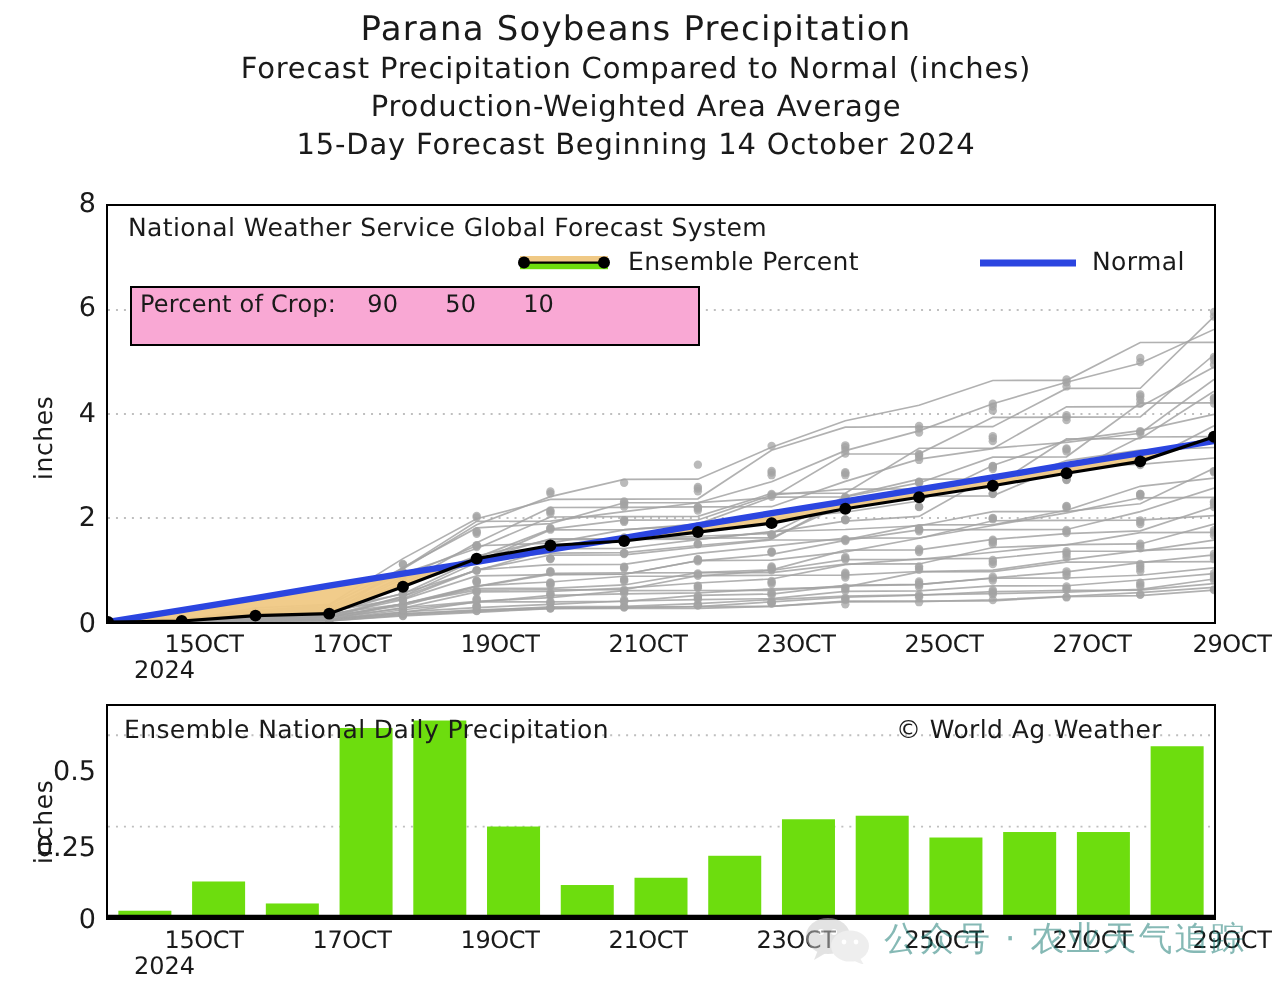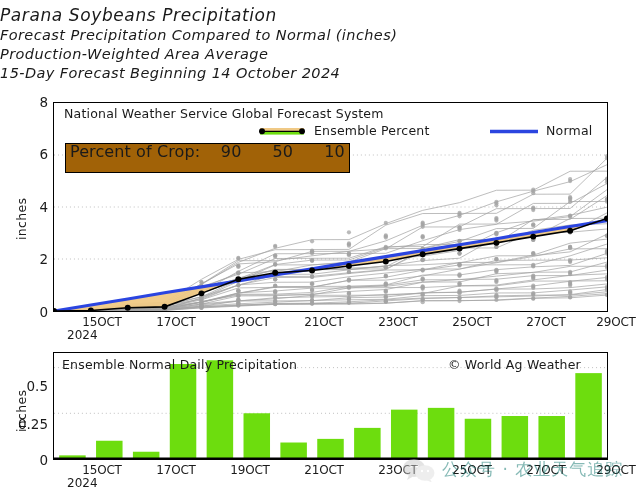--- a/index.html
+++ b/index.html
@@ -1,20 +1,20 @@
 <!DOCTYPE html>
 <html><head>
 <meta charset="utf-8">
 <style>
   html,body{margin:0;padding:0;background:#ffffff;}
   body{width:636px;height:494px;overflow:hidden;
        font-family:"DejaVu Sans","Liberation Sans",sans-serif;color:#1a1a1a;}
   #root{position:relative;width:636px;height:494px;}
 
-  .titles{position:absolute;left:0;top:4px;width:636px;text-align:left;font-style:italic;}
+  .titles{position:absolute;left:0;top:4px;width:636px;text-align:center;}
   .t1{font-size:17px;letter-spacing:.6px;line-height:22px;}
   .t2{font-size:14.5px;letter-spacing:.4px;line-height:19px;}
   .t3{font-size:14.5px;letter-spacing:.4px;line-height:19px;}
   .t4{font-size:14.5px;letter-spacing:.4px;line-height:19px;}
 
   
   .panel{position:absolute;border:1.5px solid #000;background:#fff;box-sizing:border-box;}
   #panelTop{left:53px;top:102px;width:555px;height:210px;}
   #panelBot{left:53px;top:352px;width:555px;height:108px;}
 
@@ -32,22 +32,22 @@
   
   .legwrap{position:absolute;left:56px;top:106px;width:549px;}
   .legtitle{font-size:12.5px;letter-spacing:.2px;padding-left:8px;}
   .legrow{position:relative;height:17px;margin-top:2px;}
   .legitem{position:absolute;font-size:12.5px;letter-spacing:.2px;white-space:nowrap;}
   .lg-ens{left:14px;} .lg-avg{left:200px;} .lg-nrm{left:432px;}
   .lgtxt{margin-left:58px;}
   .sw{position:absolute;left:0;top:4px;width:52px;height:9px;}
 
   .box{position:absolute;left:65px;top:143px;width:285px;height:30px;
-       border:1.2px solid #000;background:#a16207;box-sizing:border-box;
-       font-size:16px;line-height:14px;padding:1px 4px 0 4px;}
+       border:1.2px solid #000;background:#f9a8d4;box-sizing:border-box;
+       font-size:12px;line-height:14px;padding:1px 4px 0 4px;}
   .box .row{white-space:pre;letter-spacing:.1px;}
 
   .subtitle{position:absolute;font-size:12.5px;letter-spacing:.2px;}
   #botLeftLabel{left:62px;top:357px;}
   #botRightLabel{left:448px;top:357px;}
 
   
   .wm{position:absolute;left:398px;top:452px;width:236px;height:40px;
       pointer-events:none;opacity:.5;}
   .wm-text{position:absolute;left:44px;top:6px;font-size:17px;color:#0f766e;
@@ -653,21 +653,21 @@
         <rect x="338.2" y="57.7" width="26.6" height="50.3" fill="#6ddd0e"></rect>
         <rect x="375.2" y="55.9" width="26.6" height="52.1" fill="#6ddd0e"></rect>
         <rect x="412.2" y="67.0" width="26.6" height="41.0" fill="#6ddd0e"></rect>
         <rect x="449.2" y="64.2" width="26.6" height="43.8" fill="#6ddd0e"></rect>
         <rect x="486.2" y="64.2" width="26.6" height="43.8" fill="#6ddd0e"></rect>
         <rect x="523.2" y="20.5" width="26.6" height="87.5" fill="#6ddd0e"></rect>
         <line x1="0" y1="107.2" x2="555" y2="107.2" stroke="#000" stroke-width="1.6"></line>
       </svg>
   </div>
 
-  <div class="subtitle" id="botLeftLabel">Ensemble Normal Daily Precipitation</div>
+  <div class="subtitle" id="botLeftLabel">Ensemble National Daily Precipitation</div>
   <div class="subtitle" id="botRightLabel">© World Ag Weather</div>
 
   <div class="ytick" style="left:8px;top:378px;">0.5</div>
   <div class="ytick" style="left:4px;top:416px;width:44px;">0.25</div>
   <div class="ytick" style="left:8px;top:452px;">0</div>
 
   <div class="xtick" style="left:67px;top:463px;">15OCT</div>
   <div class="xyear" style="left:67px;top:476px;">2024</div>
   <div class="xtick" style="left:141px;top:463px;">17OCT</div>
   <div class="xtick" style="left:215px;top:463px;">19OCT</div>

